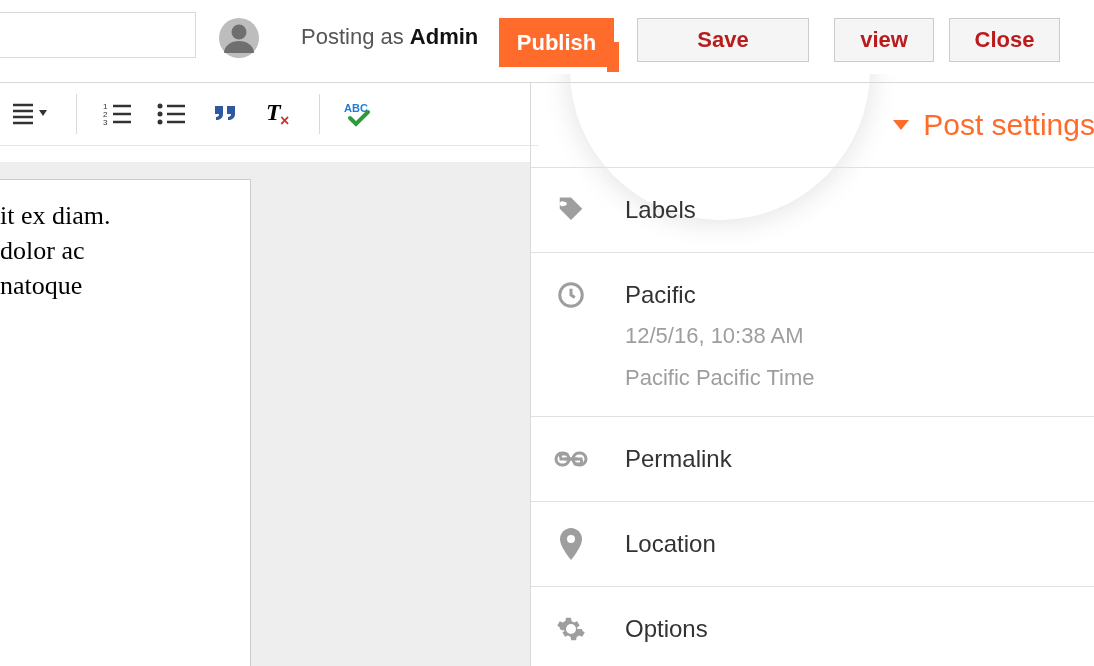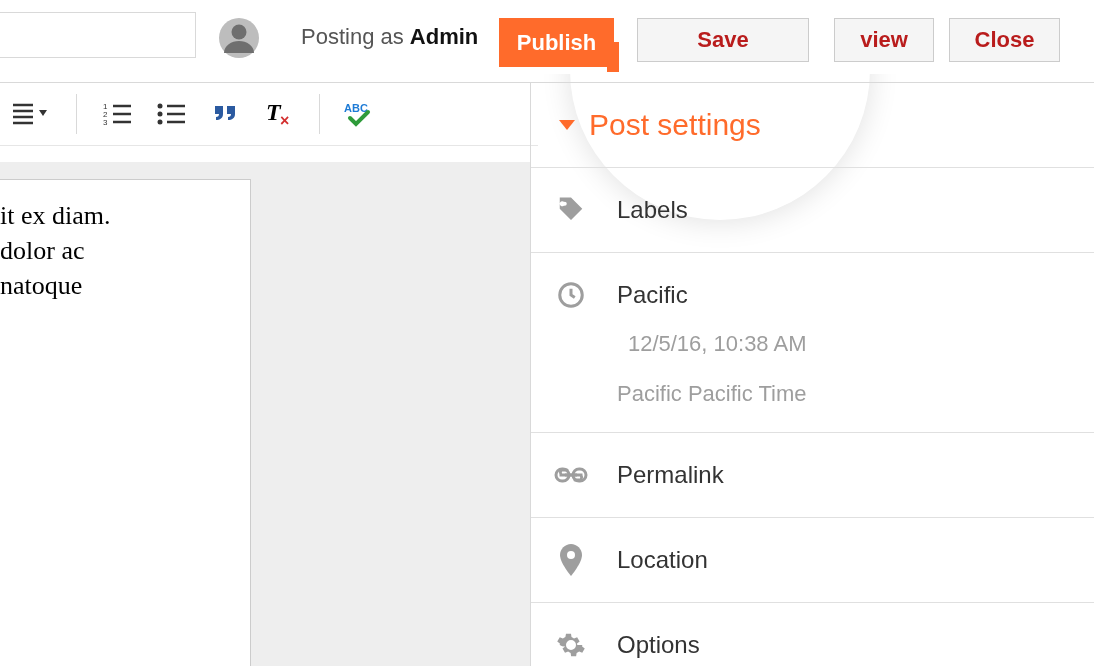--- a/index.html
+++ b/index.html
@@ -26,26 +26,26 @@
   .tb-btn{width:32px;height:32px;display:flex;align-items:center;justify-content:center;cursor:pointer;}
   .tb-btn.wide{width:44px;}
 
   
   .editor-wrap{position:absolute;left:0;top:80px;width:530px;height:522px;background:#eee;}
   .editor-body{position:absolute;left:0;top:17px;width:250px;height:505px;background:#fff;border:1px solid #ccc;border-left:none;padding:18px 0 0 0;font-family:"Times New Roman",serif;font-size:26px;color:#000;line-height:1.35;}
   .editor-body p{margin:0 0 0 0;}
 
   
   .sidebar{position:absolute;left:530px;top:82px;width:564px;height:584px;border-left:1px solid #d9d9d9;}
-  .sb-header{height:84px;border-top:1px solid #d9d9d9;border-bottom:1px solid #e0e0e0;display:flex;align-items:center;padding-left:28px;font-size:30px;color:#ff6b2b;gap:14px;}
+  .sb-header{height:84px;border-top:1px solid #d9d9d9;border-bottom:1px solid #e0e0e0;display:flex;align-items:center;padding-left:28px;font-size:30px;color:#ff6b2b;gap:14px;justify-content:flex-end;}
   .sb-header .caret{width:0;height:0;border-left:8px solid transparent;border-right:8px solid transparent;border-top:10px solid #ff6b2b;}
-  .sb-item{border-bottom:1px solid #e0e0e0;padding:24px 12px 24px 22px;display:flex;align-items:flex-start;gap:28px;cursor:pointer;}
+  .sb-item{border-bottom:1px solid #e0e0e0;padding:24px 12px 24px 22px;display:flex;align-items:flex-start;gap:36px;cursor:pointer;}
   .sb-icon{width:36px;height:36px;display:flex;align-items:center;justify-content:center;flex-shrink:0;color:#9e9e9e;}
   .sb-item .label{font-size:24px;color:#333;padding-top:4px;}
-  .sb-item .sub{font-size:22px;color:#9e9e9e;margin-top:20px;line-height:1.35;text-align:right;}
+  .sb-item .sub{font-size:22px;color:#9e9e9e;margin-top:12px;line-height:1.35;}
 
   
   .lens{position:absolute;left:570px;top:-80px;width:300px;height:300px;border-radius:50%;background:#fff;box-shadow:0 2px 30px rgba(0,0,0,.12);pointer-events:none;}
 </style>
 </head>
 <body>
 
 <div class="app">
 
   <div class="lens"></div>

